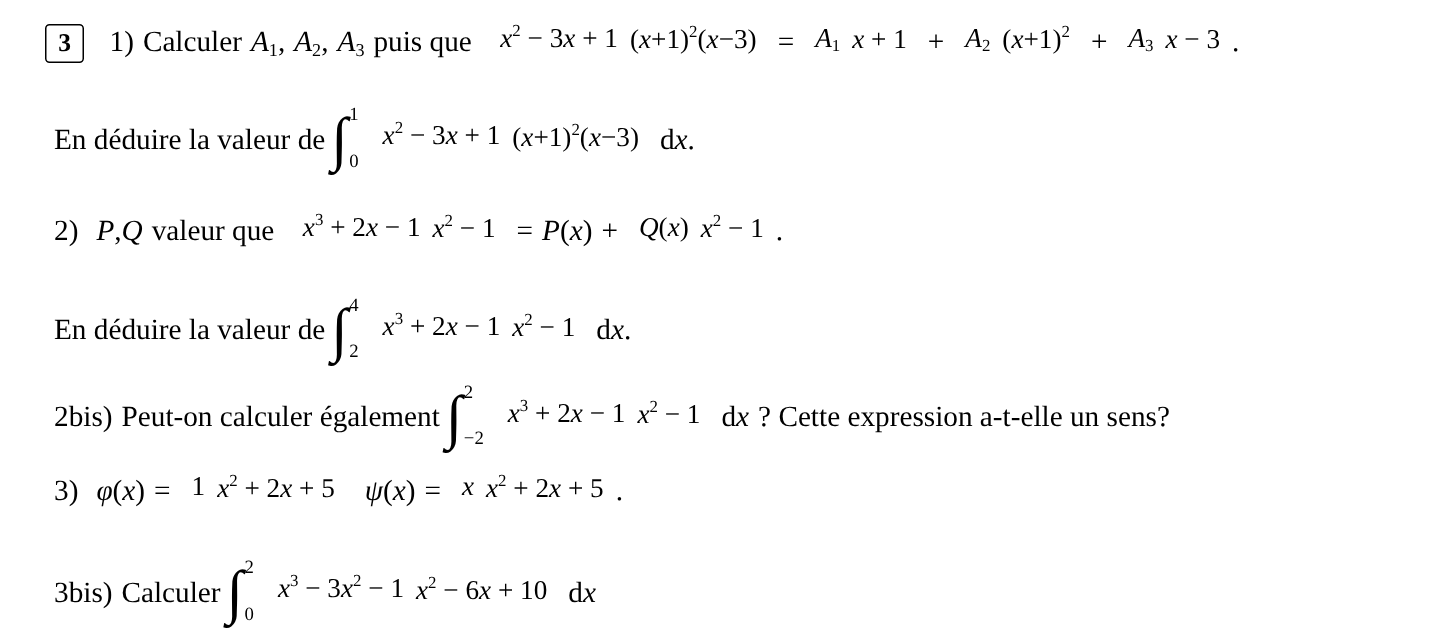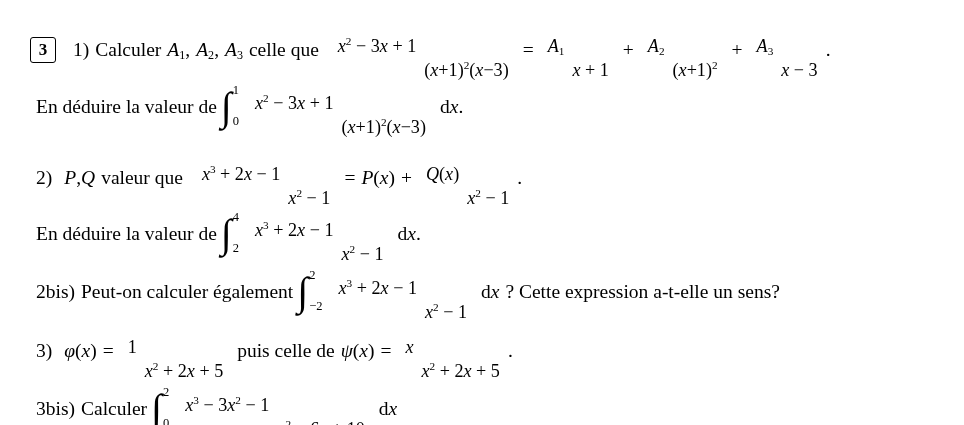--- a/index.html
+++ b/index.html
@@ -64,21 +64,20 @@
     font-size: 0.93em;
   }
   .frac > .bar {
     width: 100%;
     height: 1.1px;
     background: #000;
   }
   .frac > .den {
     padding: 1px 4px 0 4px;
     font-size: 0.93em;
-    margin-top: 46px;
   }
 
   
   sup.sp { font-size: 0.62em; vertical-align: super; line-height: 0; font-style: normal; }
   sub.sb { font-size: 0.62em; vertical-align: -0.28em; line-height: 0; font-style: normal; }
 
   
   .intg {
     display: inline-flex;
     align-items: center;
@@ -127,21 +126,21 @@
     <span class="txt">Calculer</span>
     <span class="sp2"></span>
     <span class="mi"><span>A</span><sub class="sb">1</sub></span>
     <span class="mo">,</span>
     <span class="sp2"></span>
     <span class="mi"><span>A</span><sub class="sb">2</sub></span>
     <span class="mo">,</span>
     <span class="sp2"></span>
     <span class="mi"><span>A</span><sub class="sb">3</sub></span>
     <span class="sp2"></span>
-    <span class="txt">celle que</span>
+    <span class="txt">puis que</span>
     <span class="sp4"></span>
 
     <span class="frac">
       <span class="num">
         <span class="mi">x</span><sup class="sp">2</sup><span class="mo">&nbsp;−&nbsp;3</span><span class="mi">x</span><span class="mo">&nbsp;+&nbsp;1</span>
       </span>
       <span class="bar"></span>
       <span class="den">
         <span class="mo">(</span><span class="mi">x</span><span class="mo">+1)</span><sup class="sp">2</sup><span class="mo">(</span><span class="mi">x</span><span class="mo">−3)</span>
       </span>
@@ -273,21 +272,20 @@
     <span class="mi"><span>φ</span><span class="mo">(</span>x<span class="mo">)</span></span>
     <span class="sp2"></span>
     <span class="mo">=</span>
     <span class="sp2"></span>
     <span class="frac">
       <span class="num"><span class="mo">1</span></span>
       <span class="bar"></span>
       <span class="den"><span class="mi">x</span><sup class="sp">2</sup><span class="mo">&nbsp;+&nbsp;2</span><span class="mi">x</span><span class="mo">&nbsp;+&nbsp;5</span></span>
     </span>
     <span class="sp2"></span>
-    <span class="txt">puis celle de</span>
     <span class="sp2"></span>
     <span class="mi"><span>ψ</span><span class="mo">(</span>x<span class="mo">)</span></span>
     <span class="sp2"></span>
     <span class="mo">=</span>
     <span class="sp2"></span>
     <span class="frac">
       <span class="num"><span class="mi">x</span></span>
       <span class="bar"></span>
       <span class="den"><span class="mi">x</span><sup class="sp">2</sup><span class="mo">&nbsp;+&nbsp;2</span><span class="mi">x</span><span class="mo">&nbsp;+&nbsp;5</span></span>
     </span>

